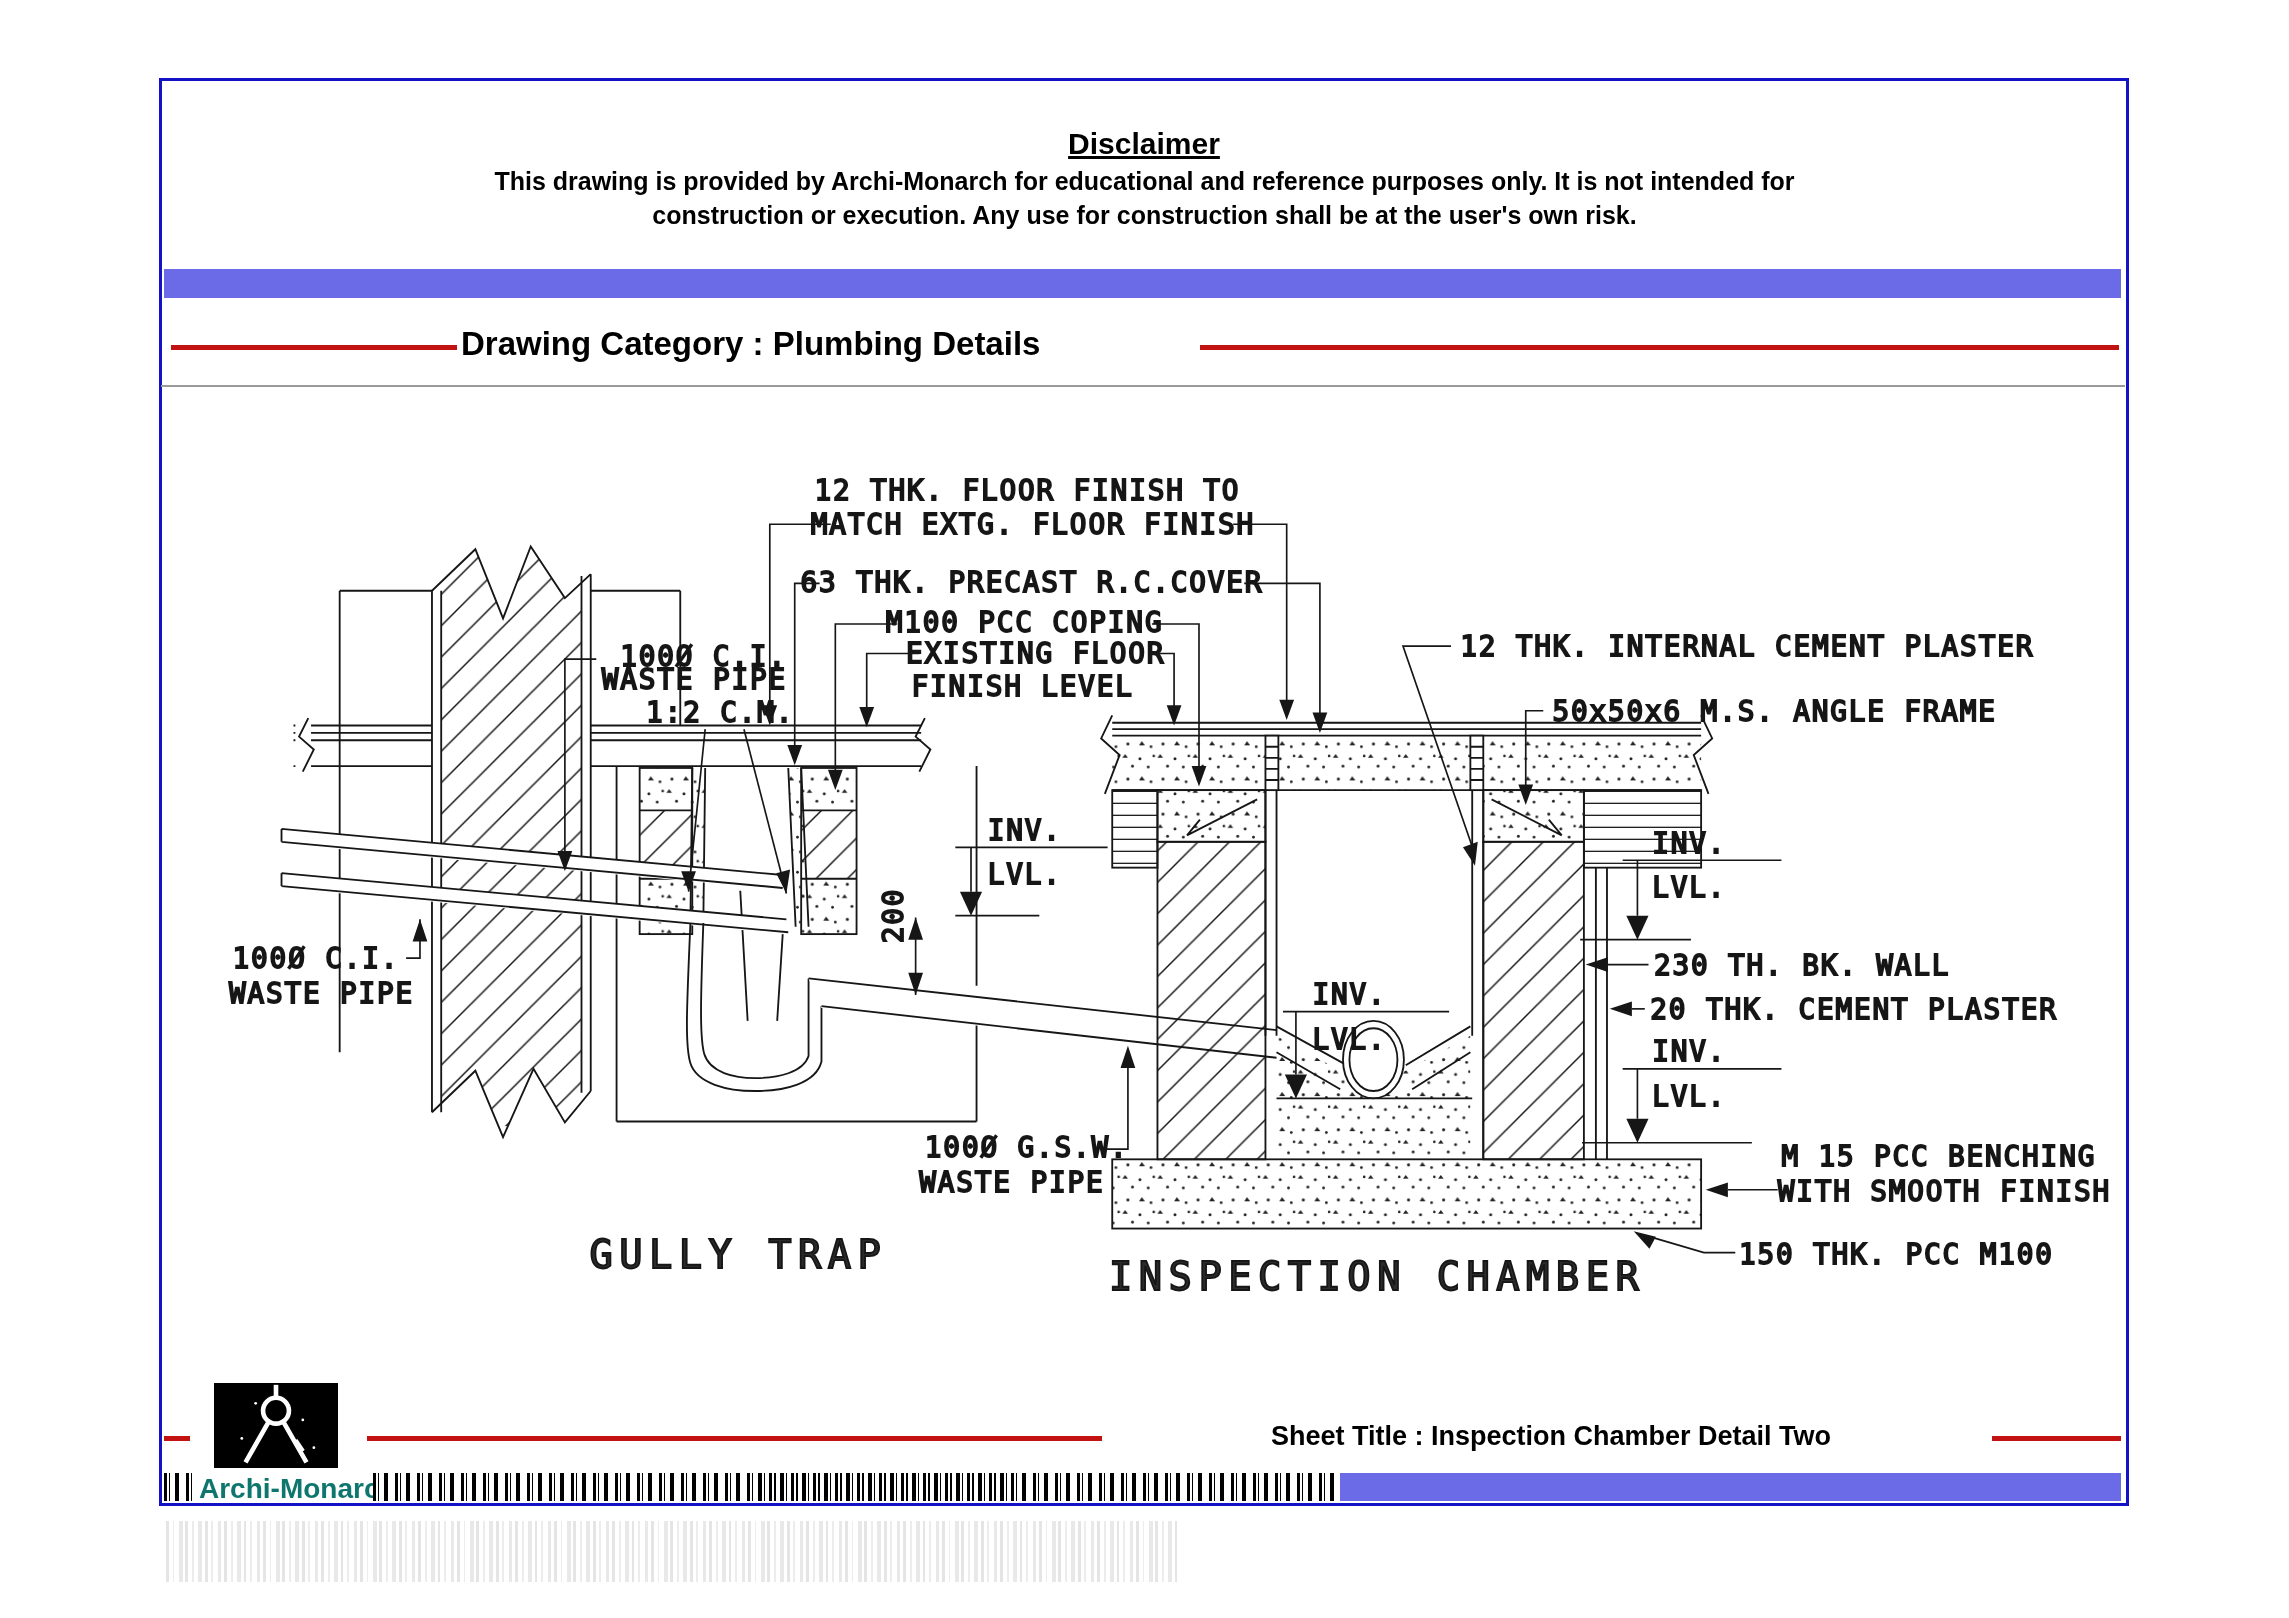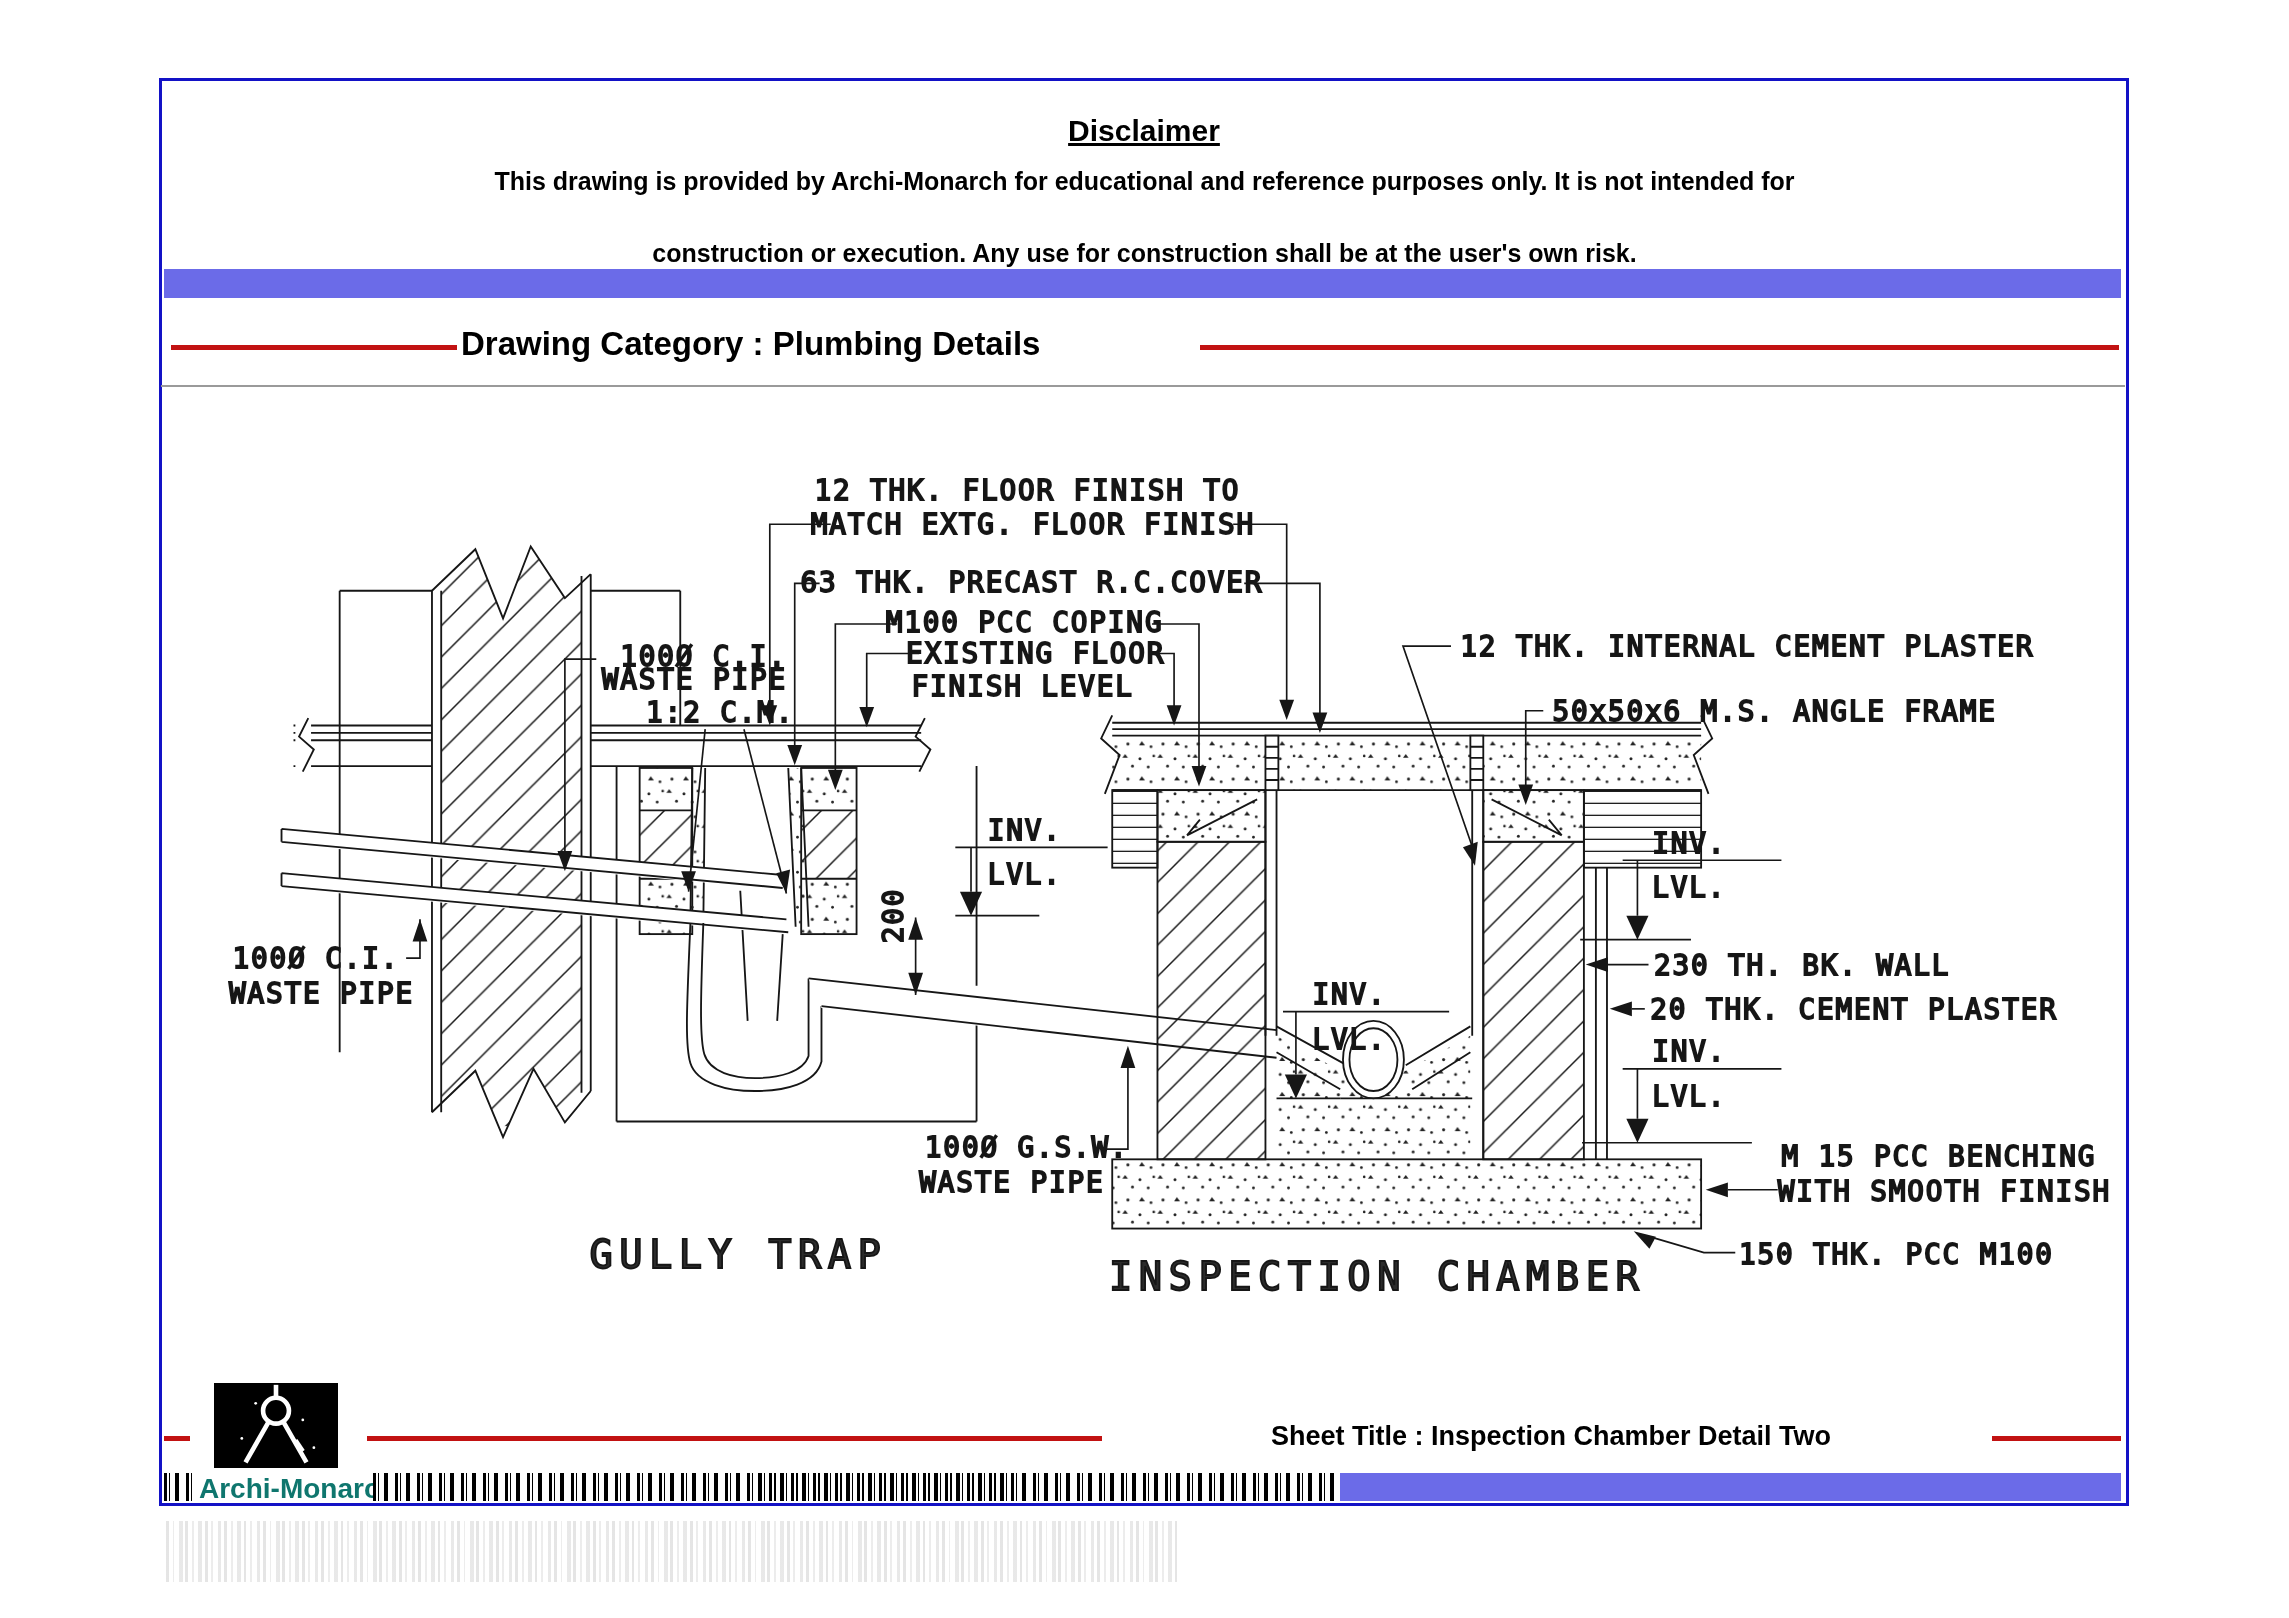--- a/index.html
+++ b/index.html
@@ -1,26 +1,26 @@
 <!DOCTYPE html>
 <html style="font-size:14.8px"><head>
 <meta charset="utf-8">
 <style>
   html,body{margin:0;padding:0;background:#ffffff;}
   .page{position:relative;width:2290px;height:1619px;background:#fff;overflow:hidden;
         font-family:"Liberation Sans",sans-serif;}
   .frame{position:absolute;left:159px;top:78px;width:1964px;height:1422px;
          border:3.7px solid #1312c6;background:#fff;}
   .abs{position:absolute;}
-  .disc-title{left:162px;top:114px;width:1964px;text-align:center;
+  .disc-title{left:162px;top:127px;width:1964px;text-align:center;
               font-size:30px;font-weight:bold;color:#000;}
   .disc-title span{text-decoration:underline;}
   .disc-line{left:203px;top:164px;width:1883px;text-align:center;
              font-size:25px;font-weight:bold;color:#000;line-height:34px;}
-  .disc-line2{top:198px;margin-top:38px;}
+  .disc-line2{top:198px;}
   .bluebar{left:164px;top:269px;width:1957px;height:29px;background:#6b6be8;}
   .cat-row{left:461px;top:325px;width:738px;
            font-size:33px;font-weight:bold;color:#000;}
   .redline{height:4.6px;background:#c21212;}
   .divider{left:161px;top:385px;width:1964px;height:1.8px;background:#9a9a9a;}
   .sheet-title{left:1108px;top:1421px;width:886px;text-align:center;
                font-size:27px;font-weight:bold;color:#000;}
   .brand-text{left:199px;top:1473px;font-size:28px;font-weight:bold;color:#0f766e;}
   .barcode{top:1473px;height:28px;
     background:repeating-linear-gradient(90deg,#000 0 2.8px,#fff 2.8px 5.5px,#000 5.5px 6.5px,

